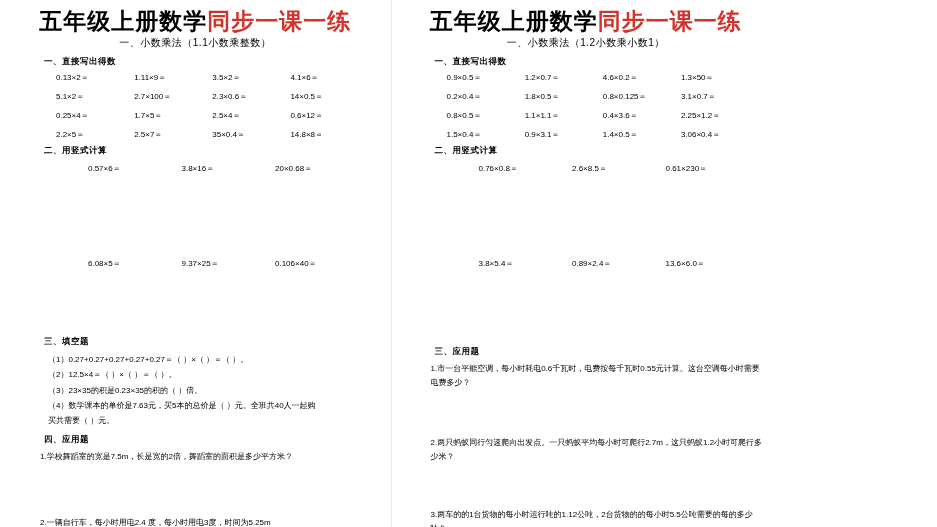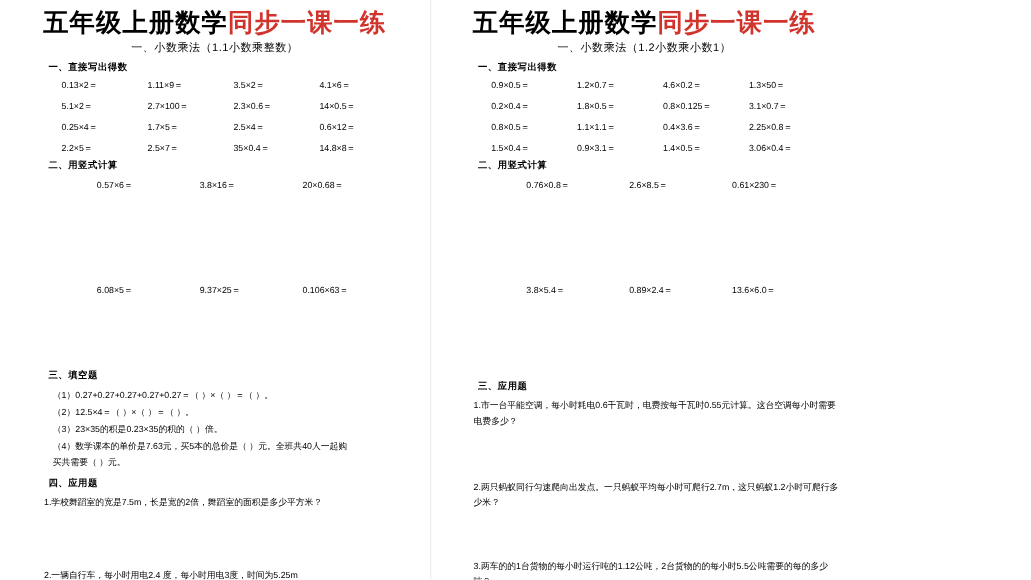--- a/index.html
+++ b/index.html
@@ -129,21 +129,21 @@
     <div class="section-head">二、用竖式计算</div>
     <div class="grid3">
       <div class="cell">0.57×6＝</div>
       <div class="cell">3.8×16＝</div>
       <div class="cell">20×0.68＝</div>
     </div>
     <div class="vspace-col"></div>
     <div class="grid3">
       <div class="cell">6.08×5＝</div>
       <div class="cell">9.37×25＝</div>
-      <div class="cell">0.106×63＝</div>
+      <div class="cell">0.106×40＝</div>
     </div>
     <div class="vspace-col-2"></div>
 
     <div class="section-head">三、填空题</div>
     <div class="fill-list">
       <div class="fill-item">（1）0.27+0.27+0.27+0.27+0.27＝（  ）×（  ）＝（  ）。</div>
       <div class="fill-item">（2）12.5×4＝（  ）×（  ）＝（  ）。</div>
       <div class="fill-item">（3）23×35的积是0.23×35的积的（  ）倍。</div>
       <div class="fill-item">（4）数学课本的单价是7.63元，买5本的总价是（  ）元。全班共40人一起购</div>
       <div class="fill-item">买共需要（  ）元。</div>
@@ -169,21 +169,21 @@
       <div class="cell">1.2×0.7＝</div>
       <div class="cell">4.6×0.2＝</div>
       <div class="cell">1.3×50＝</div>
       <div class="cell">0.2×0.4＝</div>
       <div class="cell">1.8×0.5＝</div>
       <div class="cell">0.8×0.125＝</div>
       <div class="cell">3.1×0.7＝</div>
       <div class="cell">0.8×0.5＝</div>
       <div class="cell">1.1×1.1＝</div>
       <div class="cell">0.4×3.6＝</div>
-      <div class="cell">2.25×0.8＝</div>
+      <div class="cell">2.25×1.2＝</div>
       <div class="cell">1.5×0.4＝</div>
       <div class="cell">0.9×3.1＝</div>
       <div class="cell">1.4×0.5＝</div>
       <div class="cell">3.06×0.4＝</div>
     </div>
 
     <div class="section-head">二、用竖式计算</div>
     <div class="grid3">
       <div class="cell">0.76×0.8＝</div>
       <div class="cell">2.6×8.5＝</div>

